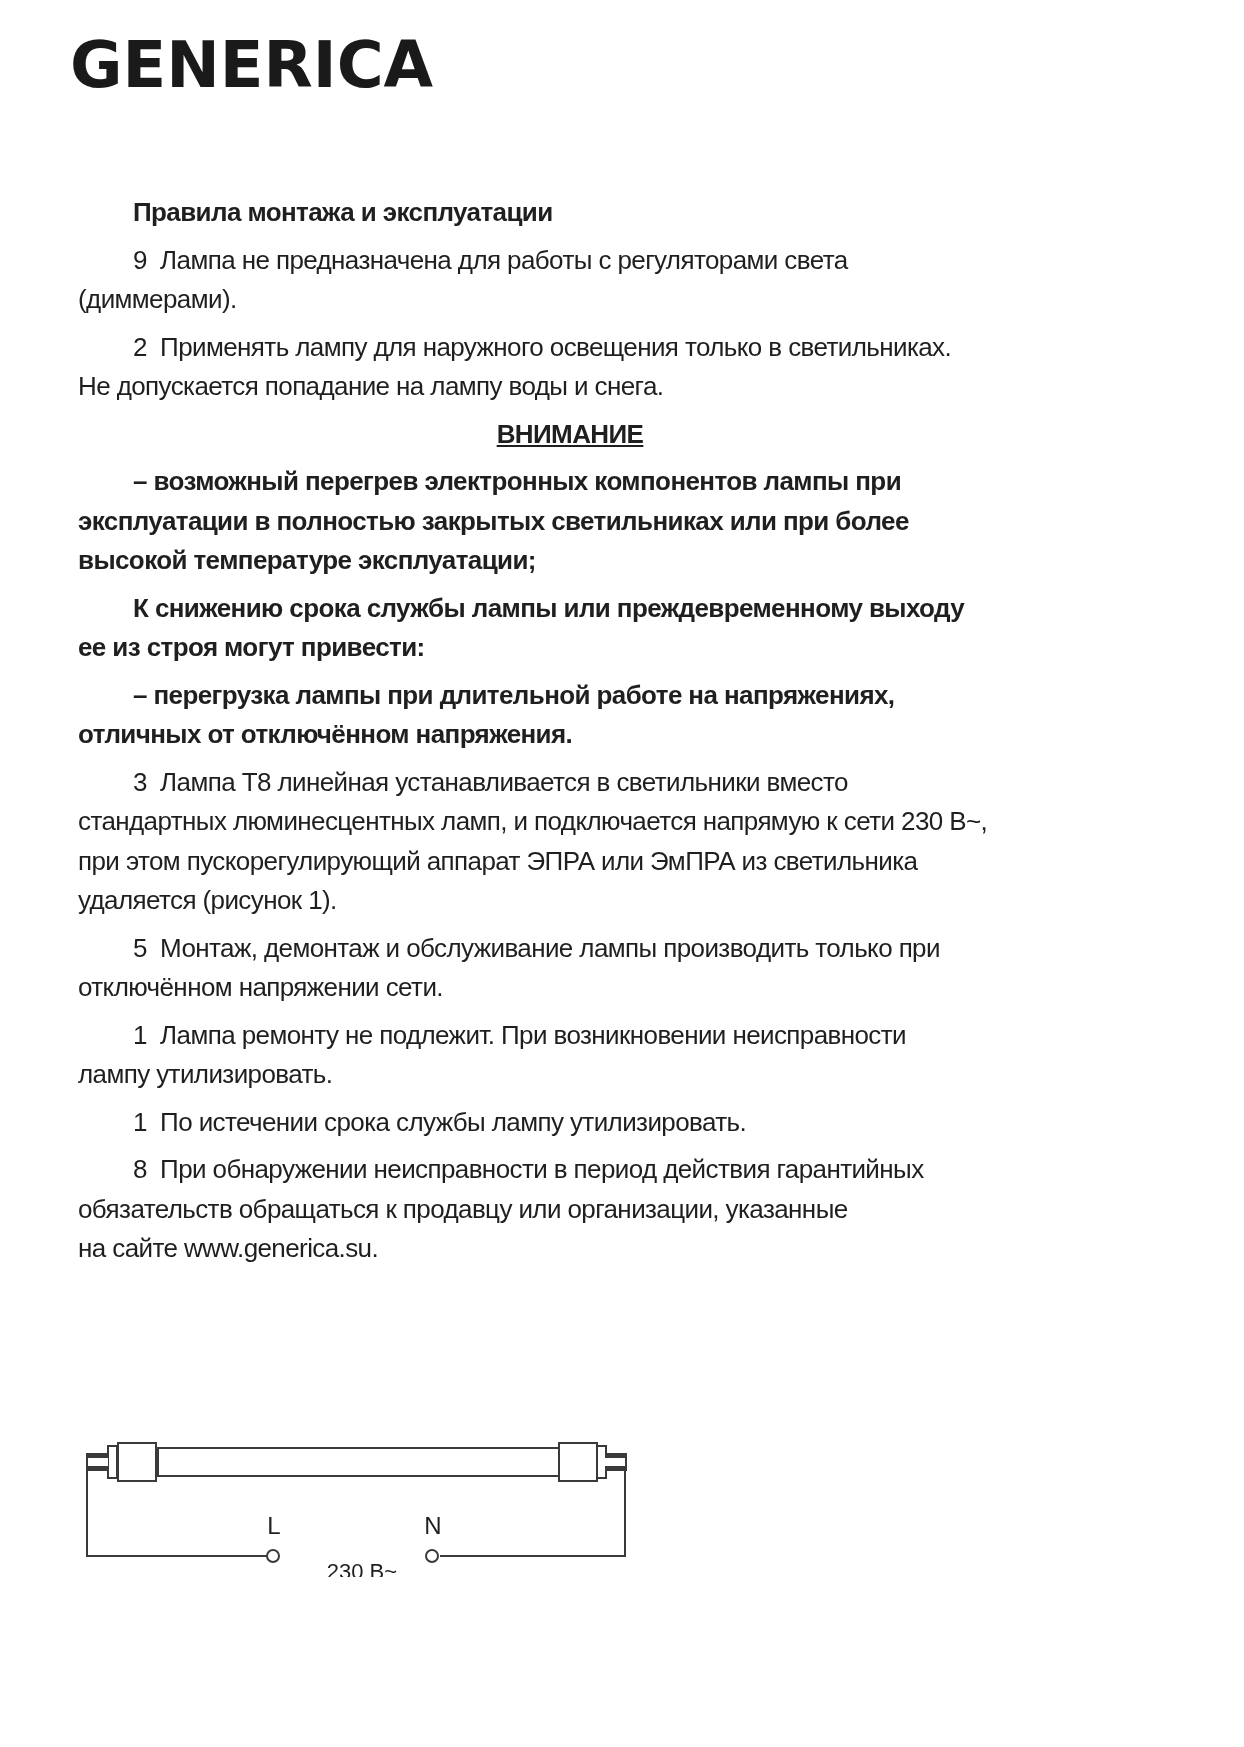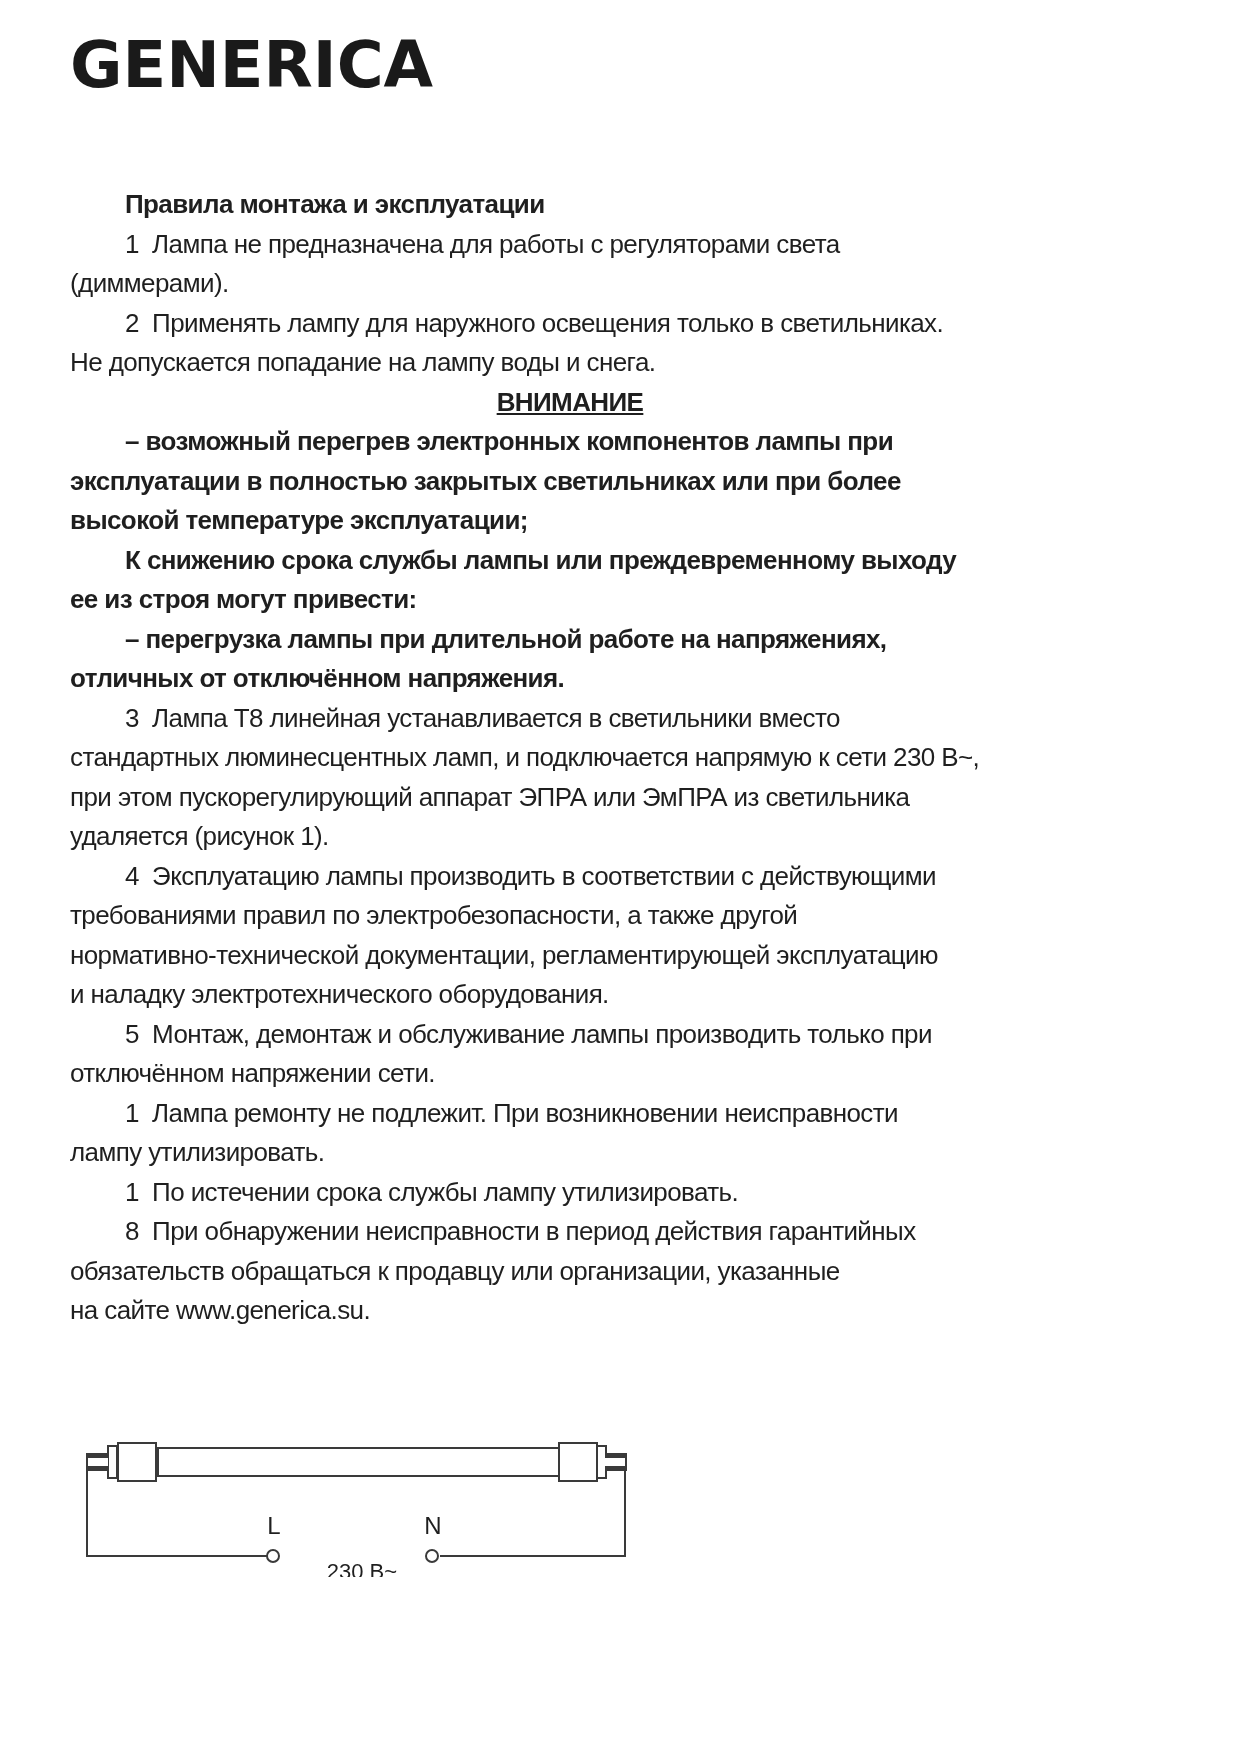--- a/index.html
+++ b/index.html
@@ -25,21 +25,21 @@
   .text-col {
     position: absolute;
     left: 70px;
     top: 185px;
     width: 1000px;
     font-size: 26px;
     line-height: 39.5px;
     letter-spacing: -0.6px;
   }
   .text-col p {
-    margin: 0;
+    margin: 8px;
     white-space: pre;
     text-indent: 55px;
   }
   .heading { font-weight: bold; }
   .bold { font-weight: bold; }
   .attention {
     text-align: center;
     text-indent: 0 !important;
     font-weight: bold;
     text-decoration: underline;
@@ -87,40 +87,36 @@
 </style>
 </head>
 <body>
 
 <div class="page">
 
   <div class="logo">GENERICA</div>
 
   <div class="text-col">
     <p class="heading">Правила монтажа и эксплуатации</p>
-    <p>1  Лампа не предназначена для работы с регуляторами света
+    <p>9  Лампа не предназначена для работы с регуляторами света
 (диммерами).</p>
     <p>2  Применять лампу для наружного освещения только в светильниках.
 Не допускается попадание на лампу воды и снега.</p>
     <p class="attention">ВНИМАНИЕ</p>
     <p class="bold">– возможный перегрев электронных компонентов лампы при
 эксплуатации в полностью закрытых светильниках или при более
 высокой температуре эксплуатации;</p>
     <p class="bold">К снижению срока службы лампы или преждевременному выходу
 ее из строя могут привести:</p>
     <p class="bold">– перегрузка лампы при длительной работе на напряжениях,
 отличных от отключённом напряжения.</p>
     <p>3  Лампа Т8 линейная устанавливается в светильники вместо
 стандартных люминесцентных ламп, и подключается напрямую к сети 230 В~,
 при этом пускорегулирующий аппарат ЭПРА или ЭмПРА из светильника
 удаляется (рисунок 1).</p>
-    <p>4  Эксплуатацию лампы производить в соответствии с действующими
-требованиями правил по электробезопасности, а также другой
-нормативно-технической документации, регламентирующей эксплуатацию
-и наладку электротехнического оборудования.</p>
     <p>5  Монтаж, демонтаж и обслуживание лампы производить только при
 отключённом напряжении сети.</p>
     <p>1  Лампа ремонту не подлежит. При возникновении неисправности
 лампу утилизировать.</p>
     <p>1  По истечении срока службы лампу утилизировать.</p>
     <p>8  При обнаружении неисправности в период действия гарантийных
 обязательств обращаться к продавцу или организации, указанные
 на сайте www.generica.su.</p>
   </div>
 

